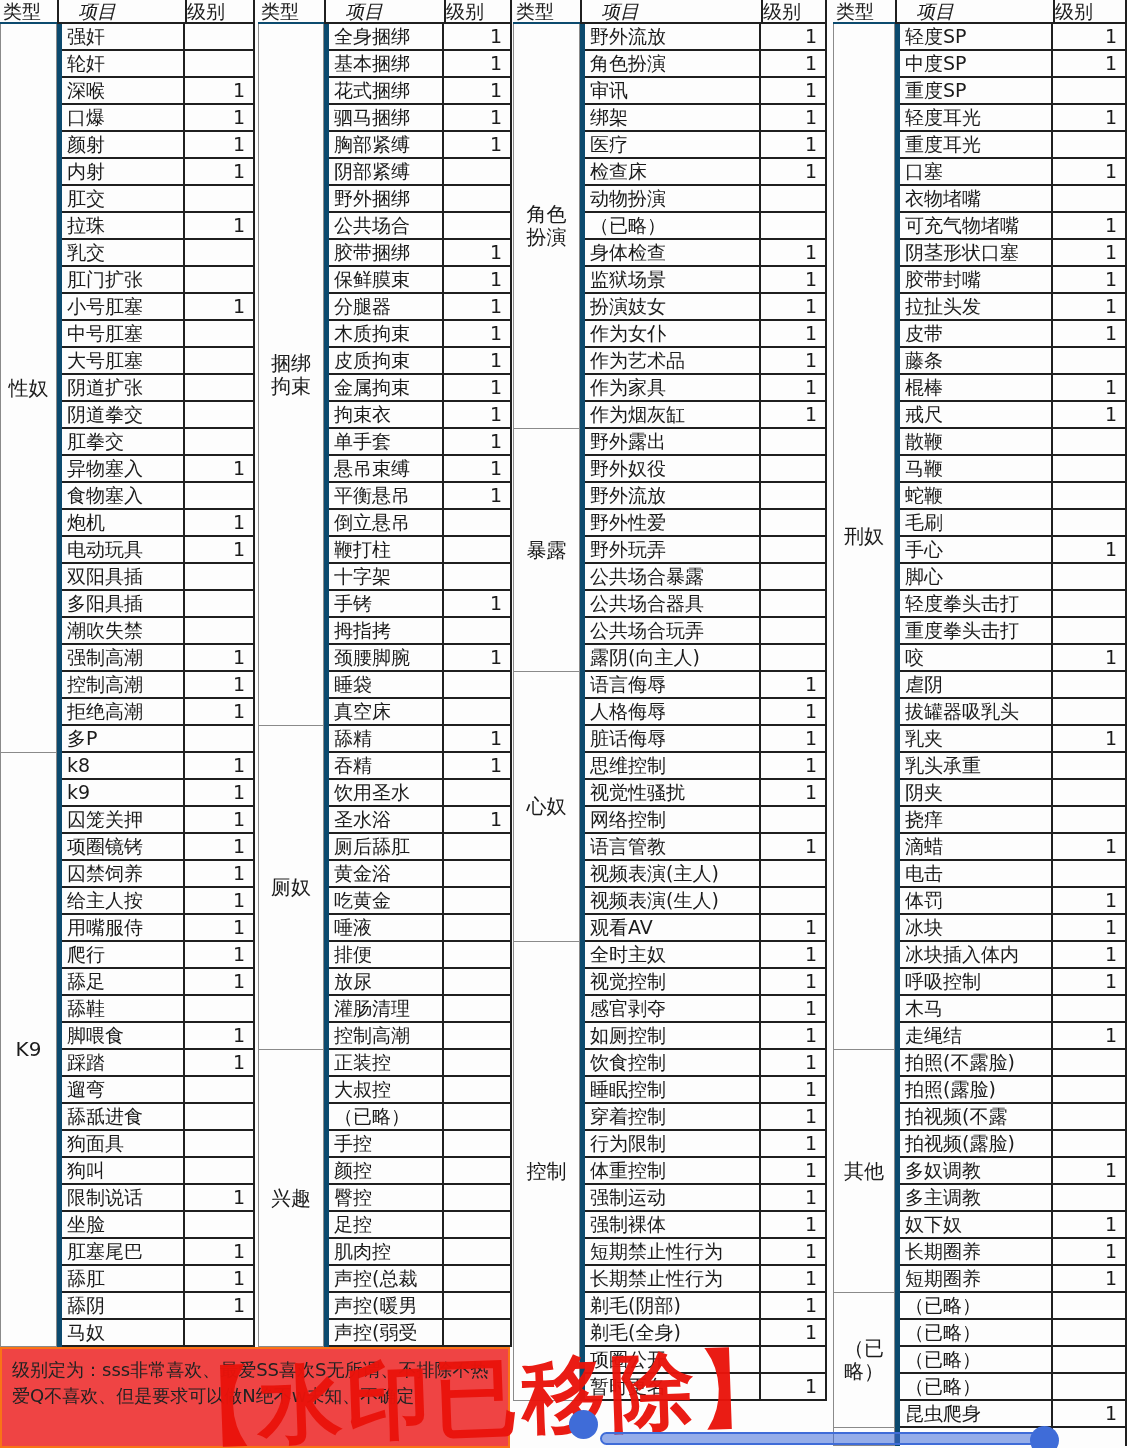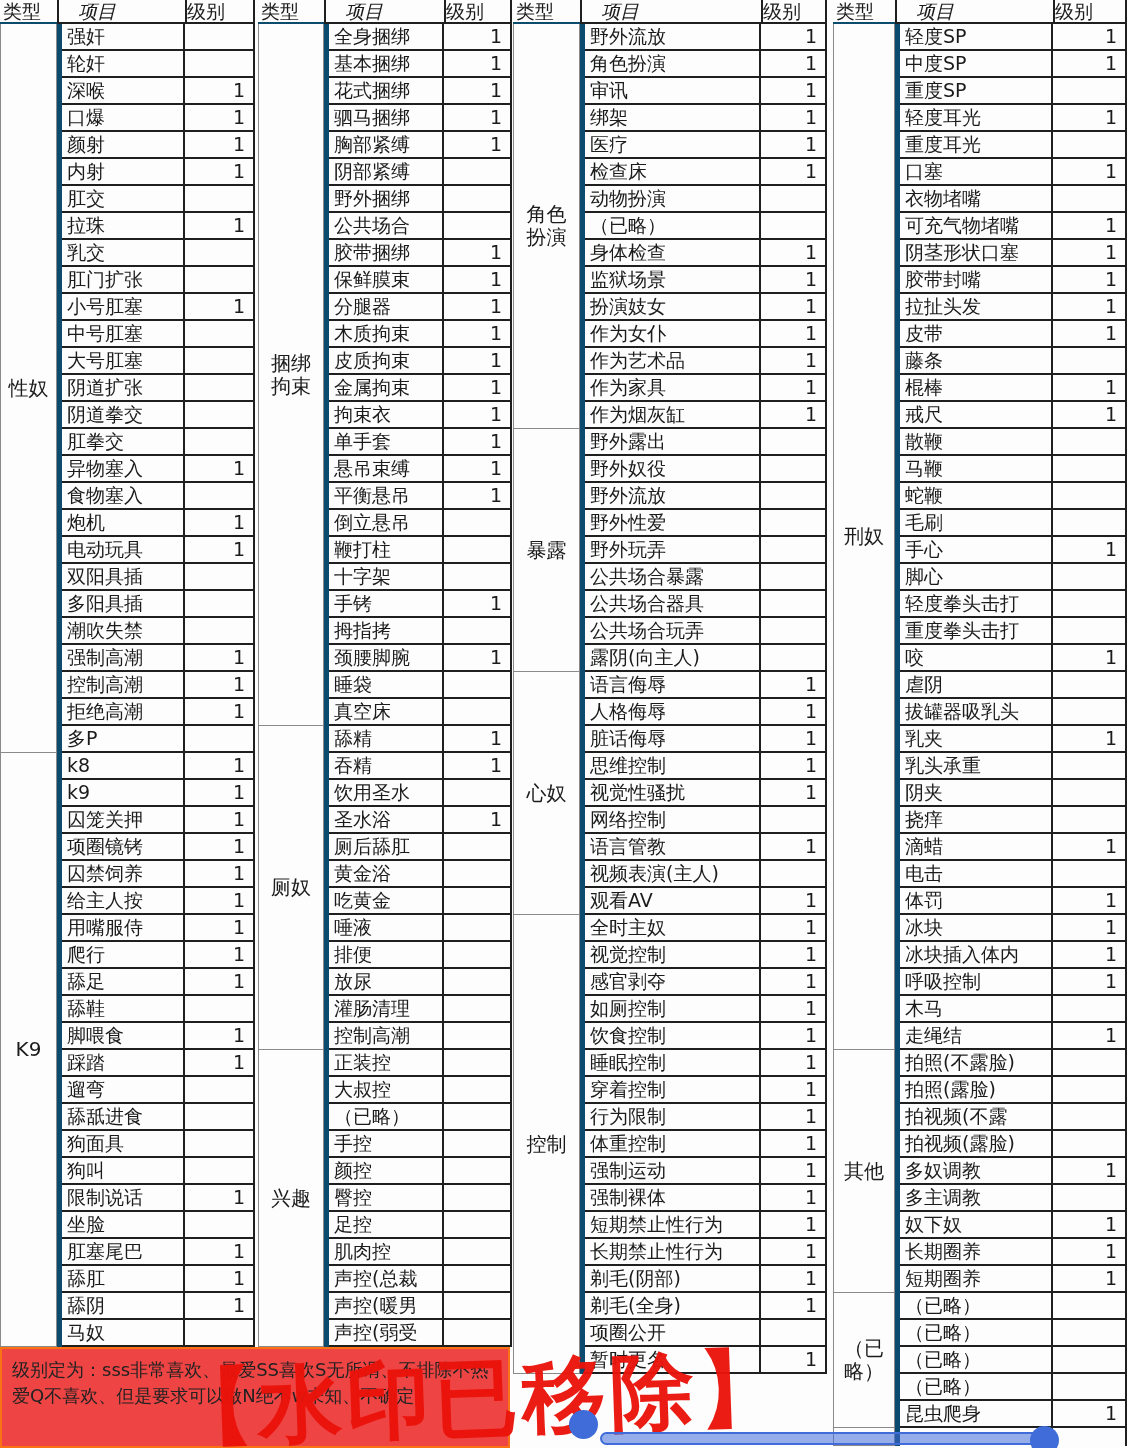--- a/index.html
+++ b/index.html
@@ -659,20 +659,24 @@
           </div>
           <div class="row">
             <div class="name">语言管教</div>
             <div class="lvl">1</div>
           </div>
           <div class="row">
             <div class="name">视频表演(主人)</div>
             <div class="lvl"></div>
           </div>
           <div class="row">
+            <div class="name">视频表演(生人)</div>
+            <div class="lvl"></div>
+          </div>
+          <div class="row">
             <div class="name">观看AV</div>
             <div class="lvl">1</div>
           </div>
         </div>
       </div>
       <div class="section">
         <div class="cat">
           <span>控制</span>
         </div>
         <div class="rows">

